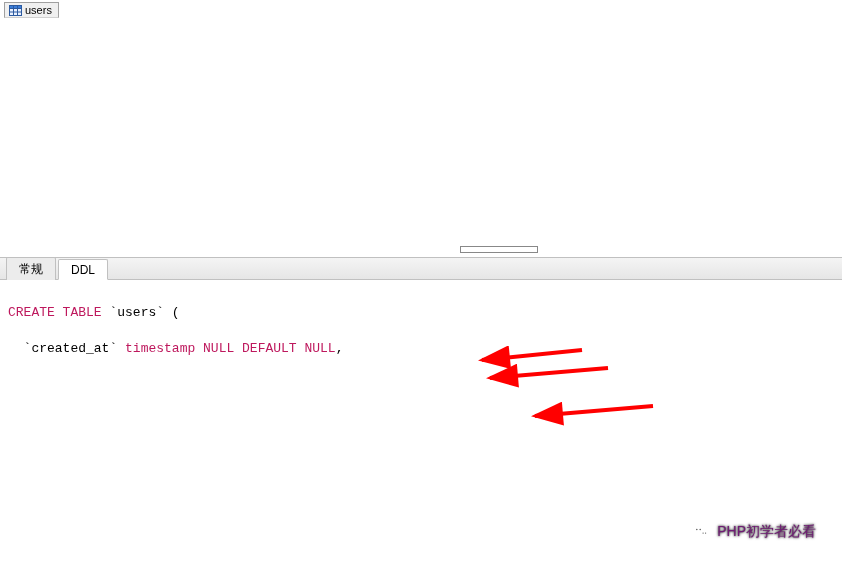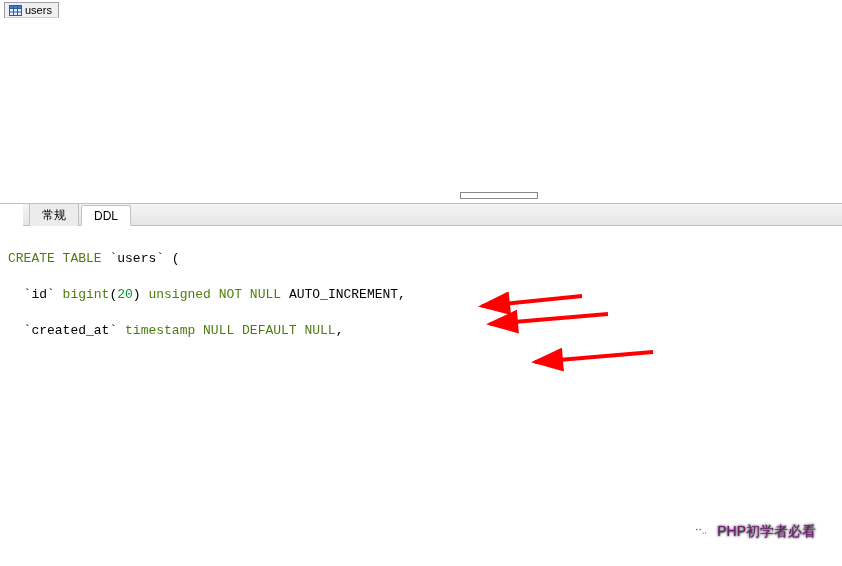--- a/index.html
+++ b/index.html
@@ -6,21 +6,21 @@
   body {
     font-family: "Microsoft YaHei", "Segoe UI", Tahoma, sans-serif;
     font-size: 12px;
     background: #fff;
     width: 842px;
     height: 566px;
     overflow: hidden;
     position: relative;
   }
   .upper-pane {
-    height: 204px;
+    height: 258px;
     background: #fff;
     border-bottom: 1px solid #c0c0c0;
     position: relative;
   }
   .object-tab {
     position: absolute;
     top: 2px;
     left: 4px;
     display: inline-flex;
     align-items: center;
@@ -49,21 +49,20 @@
     border: 1px solid #888;
   }
   .tabsbar {
     height: 22px;
     background: linear-gradient(#f4f4f4, #e6e6e6);
     border-bottom: 1px solid #c0c0c0;
     display: flex;
     align-items: flex-end;
     padding-left: 6px;
     font-size: 12px;
-    margin-left: 23px;
   }
   .tabsbar .tab {
     padding: 3px 12px 2px;
     border: 1px solid #c0c0c0;
     border-bottom: none;
     background: #ececec;
     margin-right: 2px;
     cursor: pointer;
     position: relative;
     top: 1px;
@@ -77,21 +76,21 @@
     background: #fff;
     padding: 6px 8px;
     font-family: Consolas, "Courier New", monospace;
     font-size: 13px;
     line-height: 1.38;
     white-space: pre;
     position: relative;
     height: 280px;
     overflow: hidden;
   }
-  .kw  { color: #4d7c0f; }
+  .kw  { color: #be185d; }
   .num { color: #009933; }
   .arrow {
     position: absolute;
     pointer-events: none;
   }
   .arrow svg { display: block; }
   .watermark {
     position: absolute;
     right: 26px;
     bottom: 24px;
@@ -127,21 +126,20 @@
   <div class="split-marker"></div>
 </div>
 
 <div class="tabsbar">
   <div class="tab">常规</div>
   <div class="tab active">DDL</div>
 </div>
 
 <div class="ddl-pane">
 <div><span class="kw">CREATE TABLE</span><span> `users` (</span></div>
-<div><span>  `id` </span><span class="kw">bigint</span><span>(</span><span class="num">20</span><span>) </span><span class="kw">unsigned NOT NULL</span><span> AUTO_INCREMENT,</span></div>
 <div><span>  `created_at` </span><span class="kw">timestamp NULL DEFAULT NULL</span><span>,</span></div>
 
 
 
 
 
 
 
   
   <div class="arrow" style="left:472px; top:30px;">

